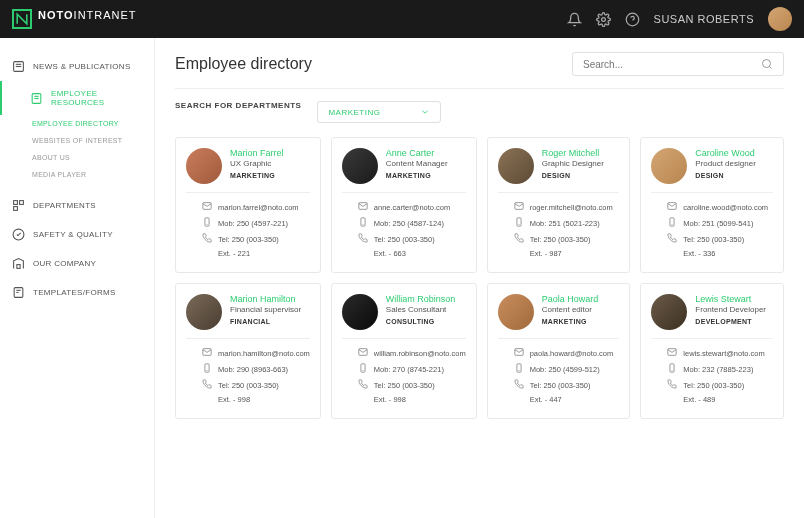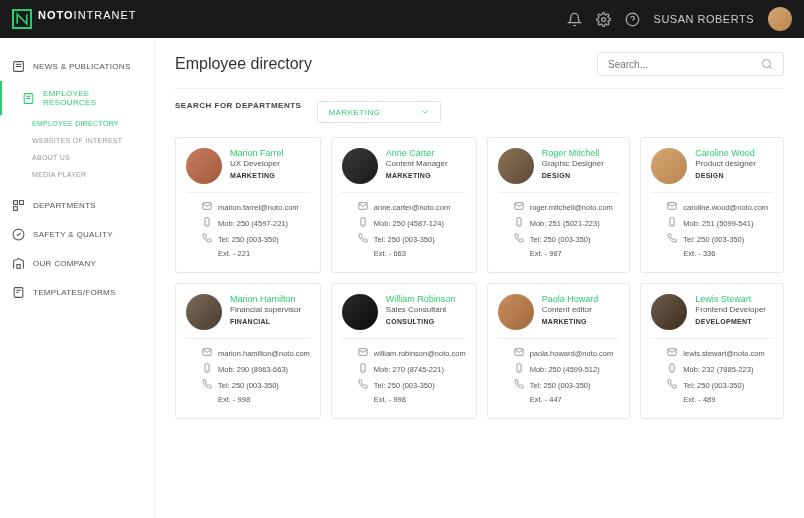--- a/index.html
+++ b/index.html
@@ -14,30 +14,30 @@
 .topbar-right { margin-left: auto; display: flex; align-items: center; gap: 14px; }
 .topbar-icon { color: #aaa; cursor: pointer; }
 .topbar-icon svg { width: 15px; height: 15px; display: block; }
 .username { color: #ccc; font-size: 11px; letter-spacing: 0.5px; text-transform: uppercase; }
 .avatar-sm { width: 24px; height: 24px; border-radius: 50%; background: linear-gradient(135deg, #d4a574, #b8864f); }
 
 .container { display: flex; background: #fff; height: calc(100% - 38px); }
 
 .sidebar { width: 155px; border-right: 1px solid #eee; padding-top: 14px; }
 .nav-item { display: flex; align-items: center; gap: 8px; padding: 8px 12px; font-size: 8px; letter-spacing: 0.3px; color: #555; cursor: pointer; }
-.nav-item.active { color: #2ecc71; border-left: 2px solid #2ecc71; padding-left: 20px; }
+.nav-item.active { color: #2ecc71; border-left: 2px solid #2ecc71; padding-left: 28px; }
 .nav-item svg { width: 13px; height: 13px; flex-shrink: 0; }
 .sub-items { padding-left: 32px; padding-bottom: 8px; }
 .sub-item { font-size: 7px; letter-spacing: 0.3px; color: #999; padding: 5px 0; cursor: pointer; }
 .sub-item.active { color: #2ecc71; }
 
 .main { flex: 1; padding: 14px 20px; overflow: hidden; }
 .main-header { display: flex; align-items: center; justify-content: space-between; margin-bottom: 12px; }
 .page-title { font-size: 16px; font-weight: 400; color: #333; }
-.search-box { display: flex; align-items: center; border: 1px solid #e0e0e0; border-radius: 3px; padding: 5px 10px; width: 187px; }
+.search-box { display: flex; align-items: center; border: 1px solid #e0e0e0; border-radius: 3px; padding: 5px 10px; width: 212px; }
 .search-box input { border: none; outline: none; font-size: 10px; color: #888; flex: 1; background: transparent; }
 .search-box svg { width: 12px; height: 12px; color: #999; }
 
 .divider { border: none; border-top: 1px solid #eee; margin-bottom: 12px; }
 
 .filter-row { display: flex; align-items: flex-start; gap: 16px; margin-bottom: 14px; }
 .filter-label { font-size: 8px; letter-spacing: 0.5px; color: #444; font-weight: 600; }
 .dept-select { border: 1px solid #e0e0e0; border-radius: 3px; padding: 5px 10px; display: flex; align-items: center; gap: 40px; cursor: pointer; }
 .dept-select span { font-size: 8px; letter-spacing: 0.5px; color: #2ecc71; font-weight: 500; }
 .dept-select svg { width: 10px; height: 10px; color: #2ecc71; }
@@ -175,21 +175,21 @@
           </svg>
       </div>
     </div>
 
     <div class="grid" id="emp-grid">
         <div class="card">
           <div class="card-head">
             <div class="avatar av1"></div>
             <div class="card-info">
               <div class="emp-name">Marion Farrel</div>
-              <div class="emp-role">UX Developer</div>
+              <div class="emp-role">UX Graphic</div>
               <div class="emp-dept">MARKETING</div>
             </div>
           </div>
           <div class="card-body">
             <div class="contact-row">
               <span><svg viewBox="0 0 24 24" fill="none" stroke="currentColor" stroke-width="2">
                   <rect x="2" y="4" width="20" height="16" rx="2"></rect>
                   <polyline points="2,6 12,13 22,6"></polyline>
                 </svg></span>
               <span>marion.farrel@noto.com</span>

